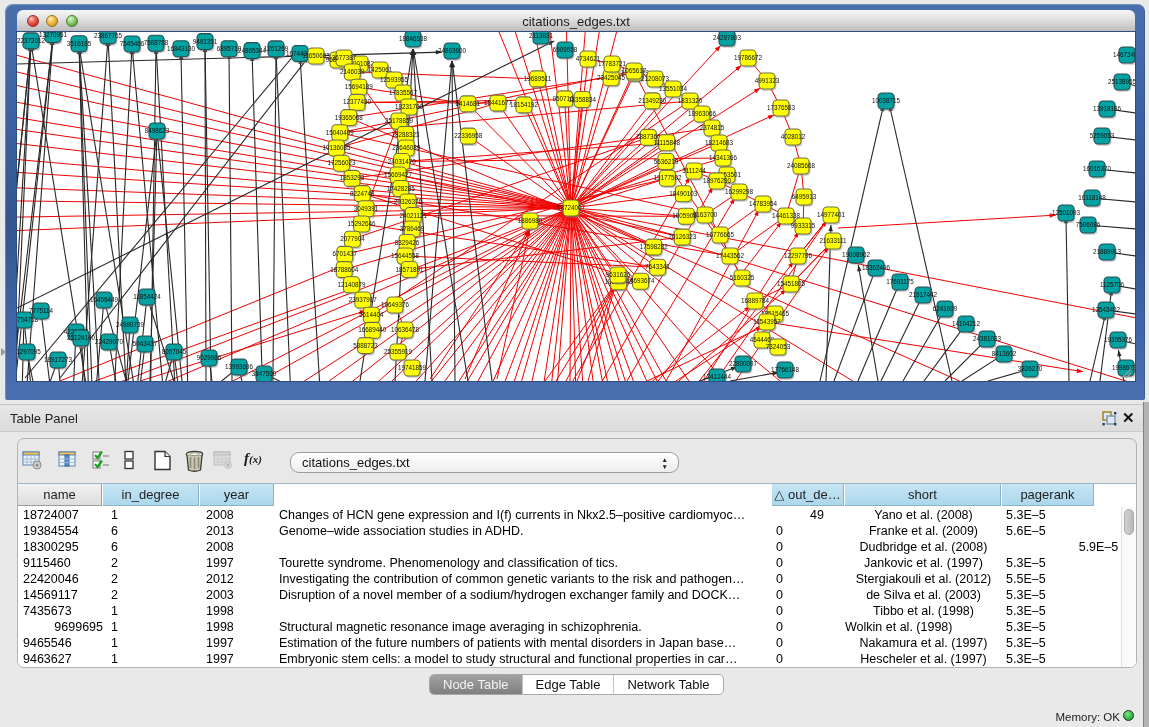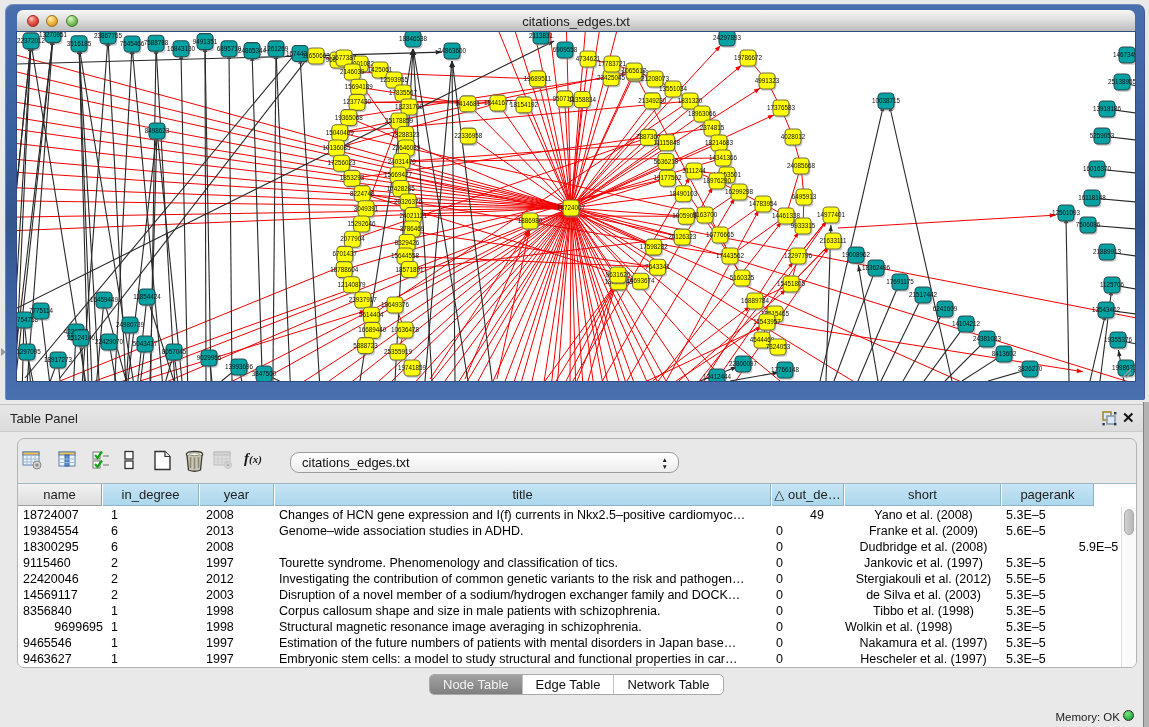--- a/index.html
+++ b/index.html
@@ -1176,21 +1176,20 @@
         <circle cx="15" cy="15" r="3.5" fill="#cfcfcf" stroke="#a5a5a5"></circle>
         <path d="M13.6 13.6l2.8 2.8M16.4 13.6l-2.8 2.8" stroke="#888" stroke-width="1.2"></path>
       </svg>
       <div class="icon" style="left:226px;top:11px;font-size:15px;color:#1a1a1a;font-family:'Liberation Serif',serif;font-style:italic;font-weight:bold">f<span style="font-size:11px">(x)</span></div>
       <div id="combo">citations_edges.txt<span class="arr">▲<br>▼</span></div>
     </div>
     <div id="tblwrap">
       <div class="th gray" style="left:0px;width:84px">name</div>
         <div class="th" style="left:85px;width:96px">in_degree</div>
         <div class="th" style="left:182px;width:74px">year</div>
-        <div class="th" style="left:257px;width:496px">title</div>
         <div class="th" style="left:754px;width:72px">△ out_de…</div>
         <div class="th" style="left:827px;width:156px">short</div>
         <div class="th" style="left:984px;width:92px">pagerank</div>
       <div class="trow" style="top:23px">
           <div class="tc" style="left:5px;width:80px;text-align:left">18724007</div>
           <div class="tc" style="left:93px;width:89px;text-align:left">1</div>
           <div class="tc" style="left:188px;width:69px;text-align:left">2008</div>
           <div class="tc" style="left:261px;width:493px;text-align:left">Changes of HCN gene expression and I(f) currents in Nkx2.5–positive cardiomyoc…</div>
           <div class="tc" style="left:792px;width:69px;text-align:left">49</div>
           <div class="tc" style="left:827px;width:157px;text-align:center">Yano et al. (2008)</div>
@@ -1234,24 +1233,23 @@
 <div class="trow" style="top:103px">
           <div class="tc" style="left:5px;width:80px;text-align:left">14569117</div>
           <div class="tc" style="left:93px;width:89px;text-align:left">2</div>
           <div class="tc" style="left:188px;width:69px;text-align:left">2003</div>
           <div class="tc" style="left:261px;width:493px;text-align:left">Disruption of a novel member of a sodium/hydrogen exchanger family and DOCK…</div>
           <div class="tc" style="left:758px;width:69px;text-align:left">0</div>
           <div class="tc" style="left:827px;width:157px;text-align:center">de Silva et al. (2003)</div>
           <div class="tc" style="left:988px;width:89px;text-align:left">5.3E–5</div>
         </div>
 <div class="trow" style="top:119px">
-          <div class="tc" style="left:5px;width:80px;text-align:left">8356840</div>
+          <div class="tc" style="left:5px;width:80px;text-align:left">7435673</div>
           <div class="tc" style="left:93px;width:89px;text-align:left">1</div>
           <div class="tc" style="left:188px;width:69px;text-align:left">1998</div>
-          <div class="tc" style="left:261px;width:493px;text-align:left">Corpus callosum shape and size in male patients with schizophrenia.</div>
           <div class="tc" style="left:758px;width:69px;text-align:left">0</div>
           <div class="tc" style="left:827px;width:157px;text-align:center">Tibbo et al. (1998)</div>
           <div class="tc" style="left:988px;width:89px;text-align:left">5.3E–5</div>
         </div>
 <div class="trow" style="top:135px">
           <div class="tc" style="left:5px;width:80px;text-align:right">9699695</div>
           <div class="tc" style="left:93px;width:89px;text-align:left">1</div>
           <div class="tc" style="left:188px;width:69px;text-align:left">1998</div>
           <div class="tc" style="left:261px;width:493px;text-align:left">Structural magnetic resonance image averaging in schizophrenia.</div>
           <div class="tc" style="left:758px;width:69px;text-align:left">0</div>

